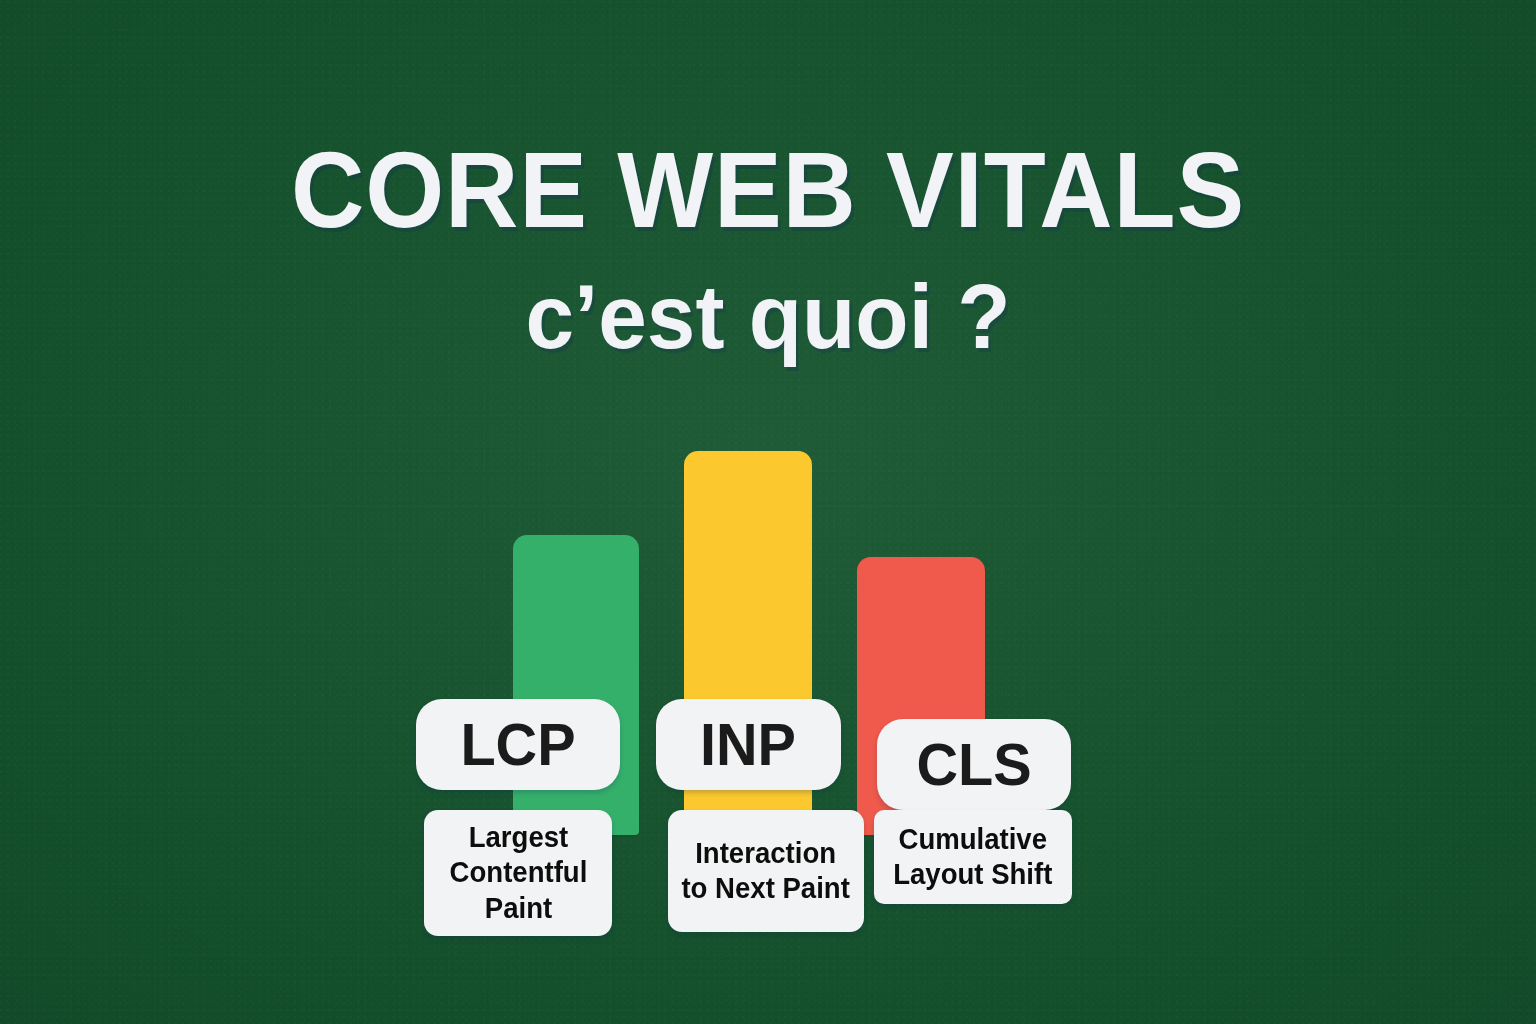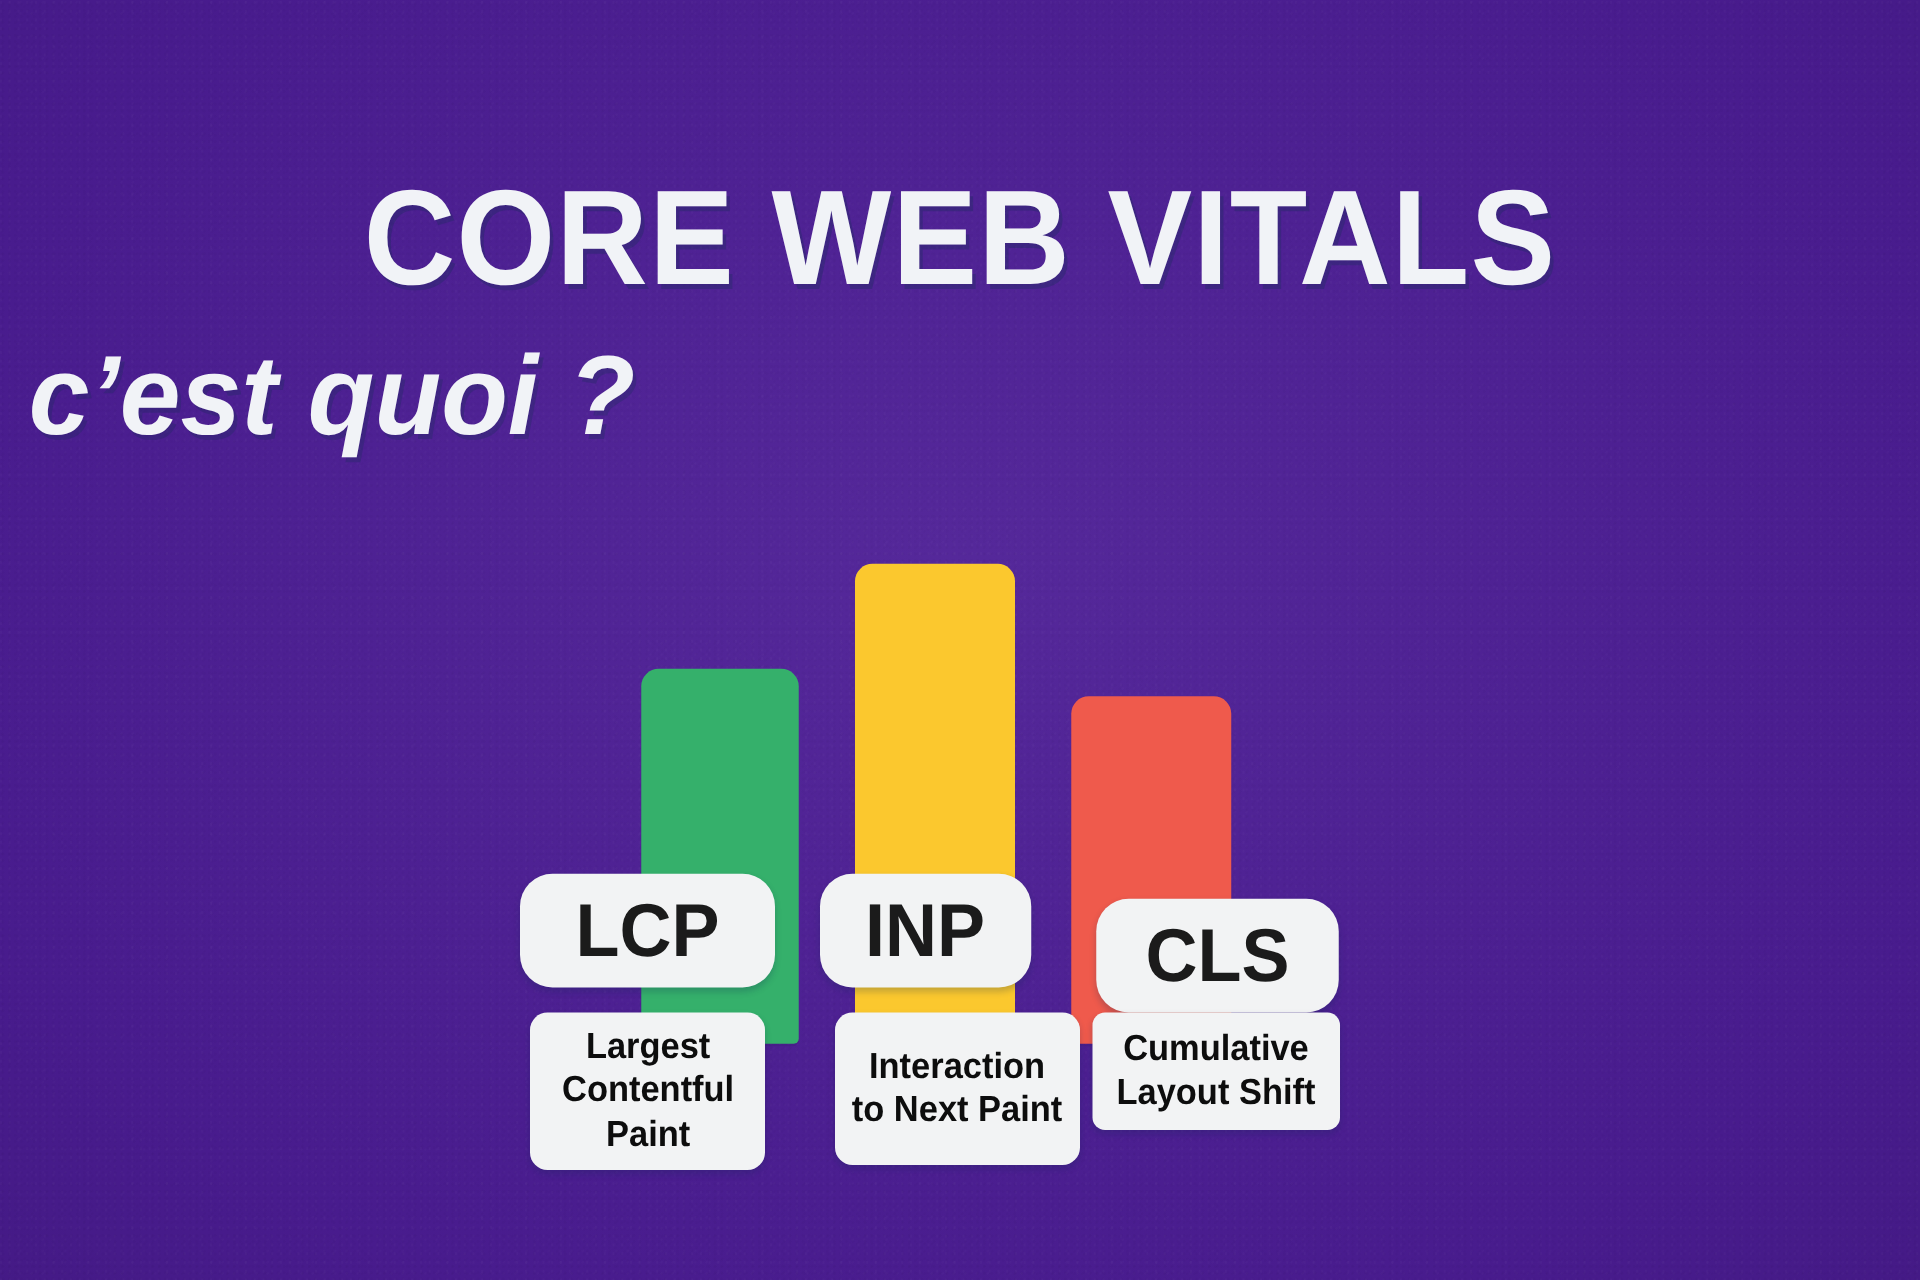--- a/index.html
+++ b/index.html
@@ -58,21 +58,21 @@
     line-height: 1.0;
     letter-spacing: 1px;
     transform: scaleX(0.94);
     text-shadow: 3px 4px 0 rgba(20,45,85,.30);
   }
   .subtitle-wrap {
     position: absolute;
     left: 0;
     right: 0;
     top: 272px;
-    font-style: italic;
+    text-align: center;
   }
   .subtitle {
     display: block;
     color: #f1f3f7;
     font-family: "Liberation Sans", sans-serif;
     font-weight: 700;
     font-size: 90px;
     line-height: 1.0;
     letter-spacing: 0px;
     transform: scaleX(0.97);
@@ -126,40 +126,40 @@
     font-size: 29px;
     line-height: 1.22;
     text-align: center;
     transform: scaleX(0.95);
     white-space: pre-line;
   }
 </style>
 </head>
 <body>
 
-<div id="stage" style="background: #4c1d95;">
+<div id="stage" style="background: #14532d;">
 
   <div id="noise"></div>
   <div id="vignette"></div>
 
   <div class="title-wrap">
     <span class="title">CORE WEB VITALS</span>
   </div>
   <div class="subtitle-wrap">
     <span class="subtitle">c’est quoi ?</span>
   </div>
 
   <div class="bar" id="bar-0" style="left: 513px; top: 535px; width: 126px; height: 300px; background: rgb(53, 176, 107);"></div>
   <div class="bar" id="bar-1" style="left: 684px; top: 451px; width: 128px; height: 384px; background: rgb(251, 200, 46);"></div>
   <div class="bar" id="bar-2" style="left: 857px; top: 557px; width: 128px; height: 278px; background: rgb(239, 90, 76);"></div>
 
   <div class="pill" id="pill-0" style="left: 416px; top: 699px; width: 204px; height: 91px;">
     <span class="pill-text">LCP</span>
   </div>
-  <div class="pill" id="pill-1" style="left: 656px; top: 699px; width: 169px; height: 91px;">
+  <div class="pill" id="pill-1" style="left: 656px; top: 699px; width: 185px; height: 91px;">
     <span class="pill-text">INP</span>
   </div>
   <div class="pill" id="pill-2" style="left: 877px; top: 699px; width: 194px; height: 91px; margin-top: 20px;">
     <span class="pill-text">CLS</span>
   </div>
 
   <div class="desc" id="desc-0" style="left: 424px; top: 810px; width: 188px; height: 126px;">
     <span class="desc-text">Largest
 Contentful
 Paint</span>

